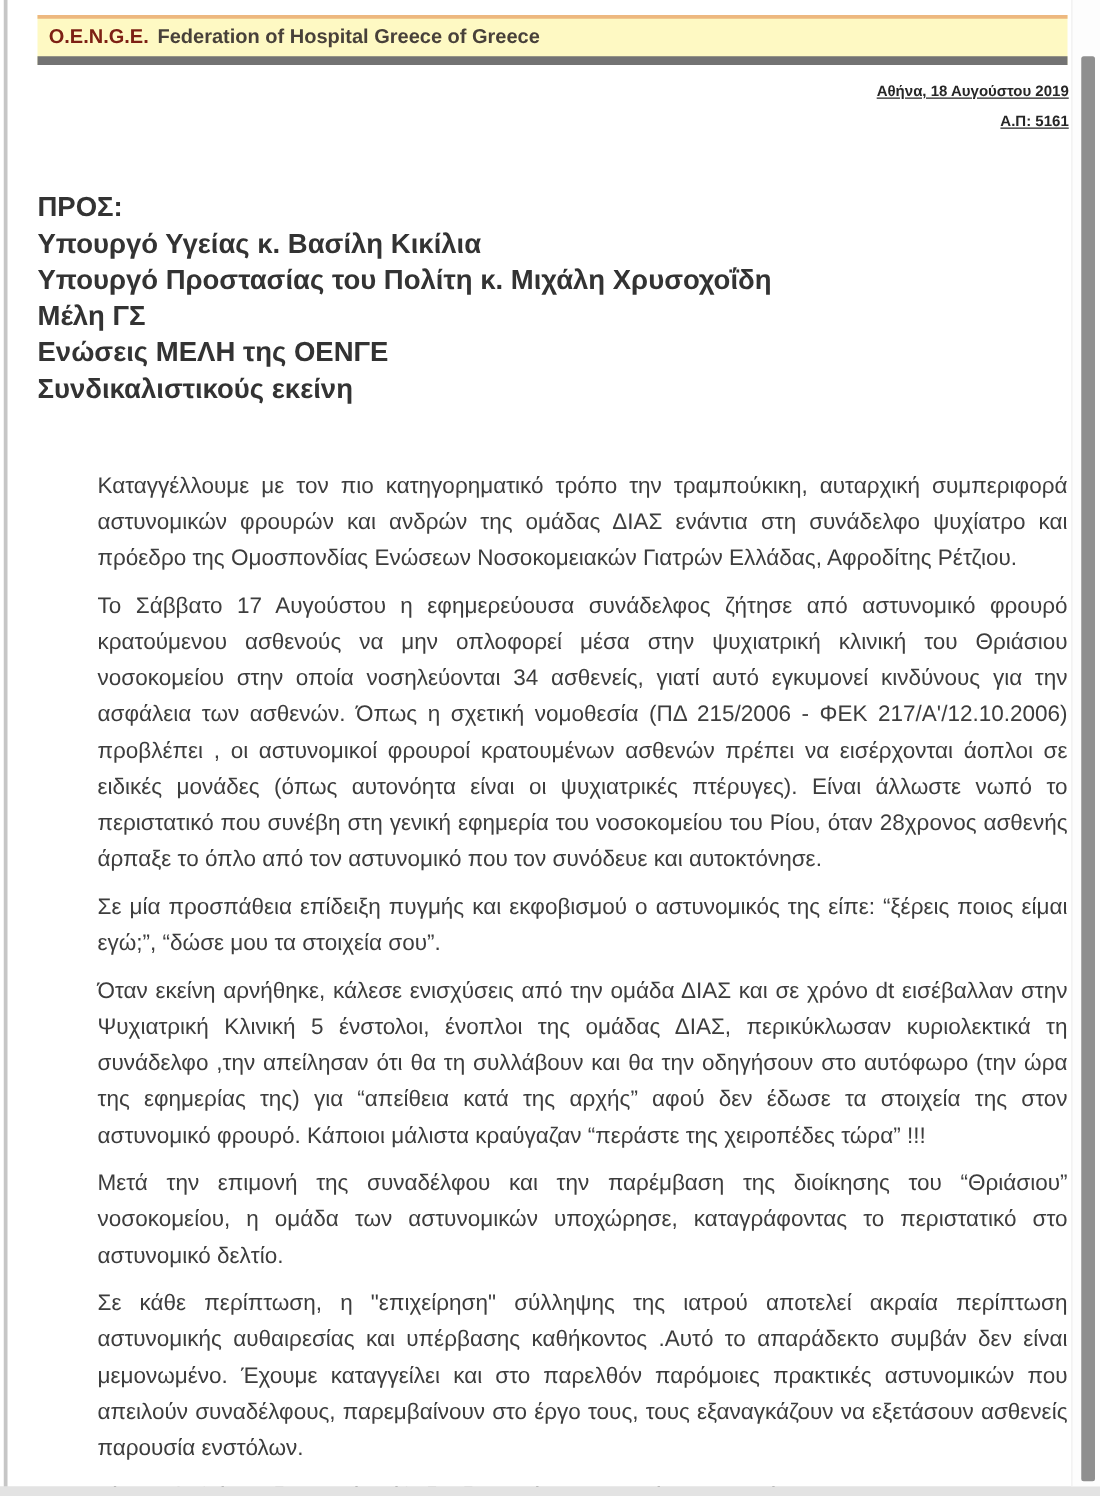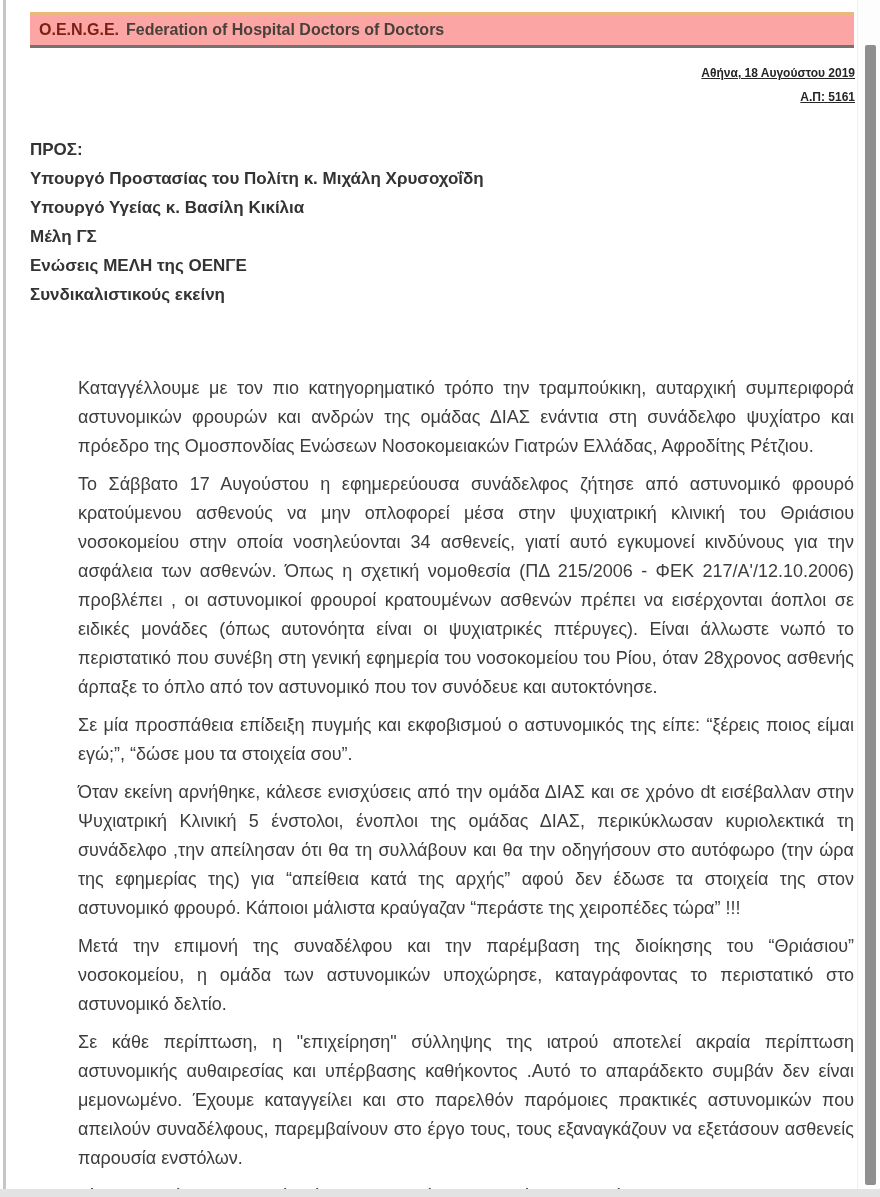--- a/index.html
+++ b/index.html
@@ -42,23 +42,23 @@
     width: 11px;
     height: 1140px;
     background: #8f8f8f;
     border-radius: 2px;
   }
   
   .banner {
     position: absolute;
     left: 30px; right: 26px; top: 12px;
     height: 30px;
-    background: #fca5a5;
+    background: #fef9c3;
     border-top: 3px solid #edb87f;
-    border-bottom: 3px solid #737373;
+    border-bottom: 7px solid #737373;
     display: flex;
     align-items: center;
     padding-left: 9px;
     font-size: 16px;
     font-weight: bold;
     white-space: nowrap;
   }
   .org-name { color: #7d2014; }
   .org-subtitle { color: #48413a; margin-left: 7px; }
   
@@ -68,22 +68,22 @@
     text-align: right;
     font-size: 12px;
     font-weight: bold;
     color: #262626;
     line-height: 24px;
   }
   .meta div { text-decoration: underline; }
   
   .recipients {
     position: absolute;
-    top: 135px; left: 30px;
-    font-size: 17px;
+    top: 151px; left: 30px;
+    font-size: 22px;
     font-weight: bold;
     color: #333333;
     line-height: 29px;
   }
   
   .bodytext {
     position: absolute;
     top: 374px; left: 30px; right: 26px;
     font-size: 18px;
     line-height: 29px;
@@ -95,32 +95,32 @@
 </style>
 </head>
 <body>
 
 <div class="page">
 
   <div class="edge-left"></div>
 
   <div class="banner">
     <span class="org-name">O.E.N.G.E.</span>
-    <span class="org-subtitle">Federation of Hospital Doctors of Doctors</span>
+    <span class="org-subtitle">Federation of Hospital Greece of Greece</span>
   </div>
 
   <div class="meta">
     <div>Αθήνα, 18  Αυγούστου 2019</div>
     <div>Α.Π: 5161</div>
   </div>
 
   <div class="recipients">
     <div>ΠΡΟΣ:</div>
+    <div>Υπουργό Υγείας κ. Βασίλη Κικίλια</div>
     <div>Υπουργό Προστασίας του Πολίτη κ. Μιχάλη Χρυσοχοΐδη</div>
-    <div>Υπουργό Υγείας κ. Βασίλη Κικίλια</div>
     <div>Μέλη ΓΣ</div>
     <div>Ενώσεις ΜΕΛΗ της ΟΕΝΓΕ</div>
     <div>Συνδικαλιστικούς εκείνη</div>
   </div>
 
   <div class="bodytext">
     <p>Καταγγέλλουμε με τον πιο κατηγορηματικό τρόπο την τραμπούκικη, αυταρχική συμπεριφορά αστυνομικών φρουρών  και ανδρών της ομάδας ΔΙΑΣ ενάντια στη συνάδελφο ψυχίατρο και πρόεδρο της Ομοσπονδίας Ενώσεων Νοσοκομειακών Γιατρών Ελλάδας, Αφροδίτης  Ρέτζιου.</p>
     <p>Το Σάββατο 17 Αυγούστου η εφημερεύουσα συνάδελφος ζήτησε από  αστυνομικό  φρουρό κρατούμενου ασθενούς να μην οπλοφορεί μέσα στην ψυχιατρική κλινική του Θριάσιου νοσοκομείου στην οποία νοσηλεύονται  34 ασθενείς, γιατί αυτό εγκυμονεί κινδύνους για την ασφάλεια των ασθενών. Όπως η σχετική νομοθεσία (ΠΔ 215/2006 - ΦΕΚ 217/Α'/12.10.2006) προβλέπει , οι αστυνομικοί φρουροί κρατουμένων ασθενών πρέπει να εισέρχονται άοπλοι σε ειδικές μονάδες (όπως αυτονόητα είναι οι ψυχιατρικές πτέρυγες). Είναι άλλωστε νωπό το περιστατικό που συνέβη στη γενική εφημερία του νοσοκομείου του Ρίου, όταν 28χρονος ασθενής άρπαξε το όπλο από τον αστυνομικό που τον συνόδευε και αυτοκτόνησε.</p>
     <p>Σε μία προσπάθεια επίδειξη πυγμής και εκφοβισμού ο αστυνομικός της είπε: “ξέρεις ποιος είμαι εγώ;”, “δώσε μου τα στοιχεία σου”.</p>
     <p>Όταν εκείνη αρνήθηκε, κάλεσε ενισχύσεις από την ομάδα ΔΙΑΣ και σε χρόνο dt  εισέβαλλαν στην Ψυχιατρική Κλινική  5 ένστολοι, ένοπλοι της ομάδας ΔΙΑΣ, περικύκλωσαν κυριολεκτικά  τη συνάδελφο ,την  απείλησαν ότι θα τη συλλάβουν και θα την οδηγήσουν στο αυτόφωρο (την ώρα της εφημερίας της)  για “απείθεια κατά της αρχής” αφού δεν έδωσε τα στοιχεία της στον αστυνομικό φρουρό. Κάποιοι μάλιστα κραύγαζαν “περάστε της χειροπέδες τώρα” !!!</p>

